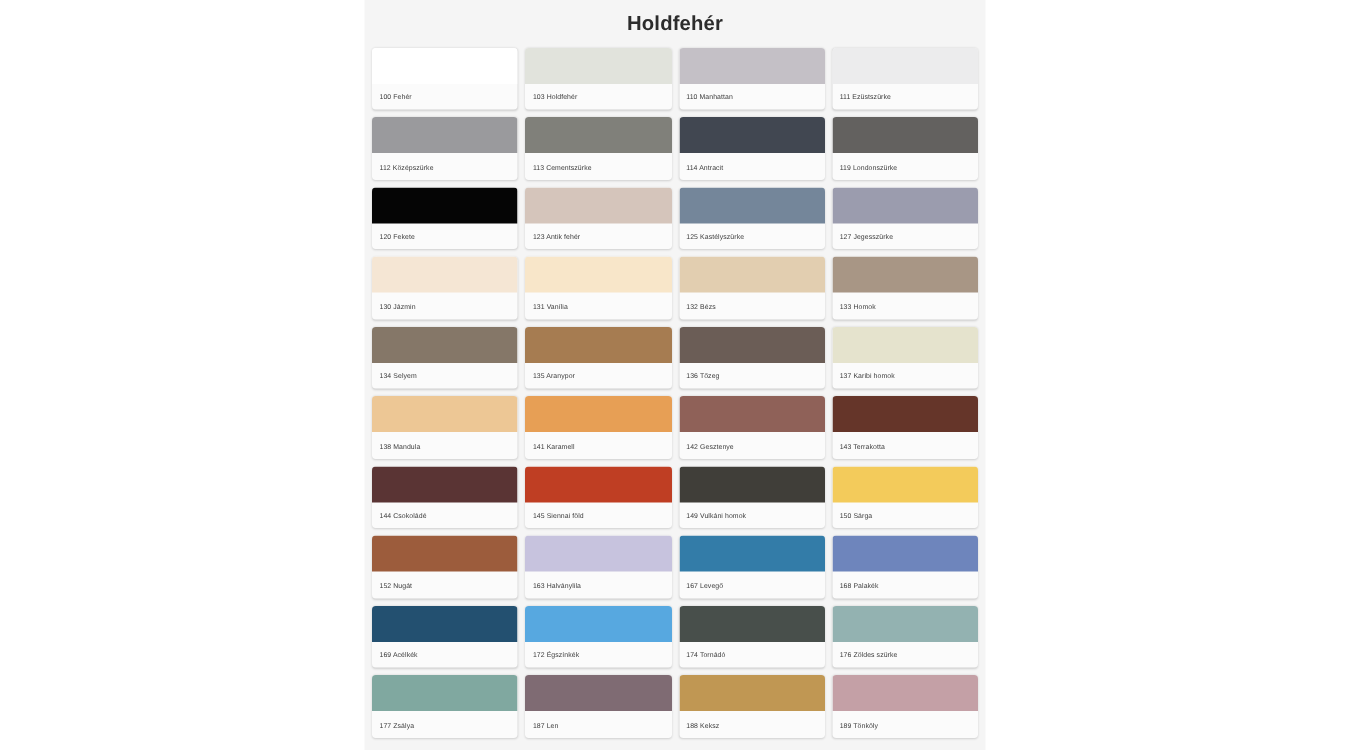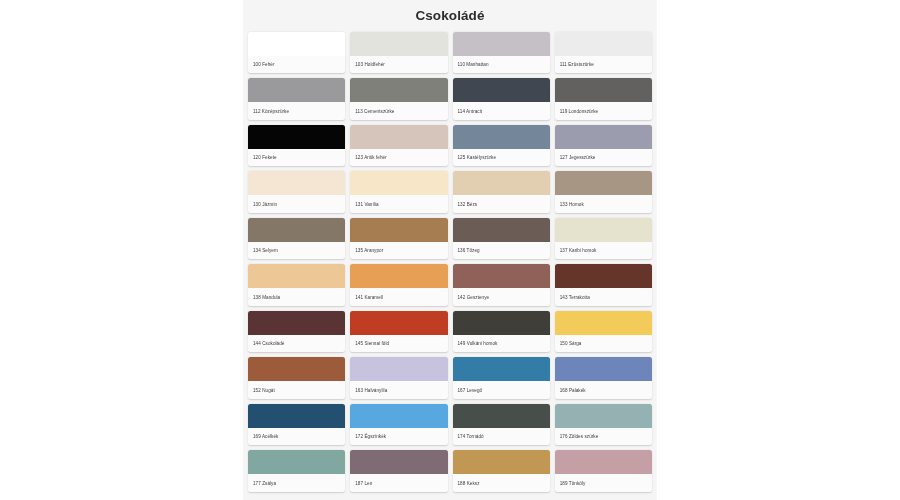--- a/index.html
+++ b/index.html
@@ -72,21 +72,21 @@
     letter-spacing: 0.06px;
     white-space: nowrap;
     overflow: hidden;
   }
 </style>
 </head>
 <body>
 
 <div id="app">
   <div class="page-inner">
-    <h1 class="page-title">Csokoládé</h1>
+    <h1 class="page-title">Holdfehér</h1>
     <div class="swatch-grid">
         <div class="swatch-card">
           <div class="swatch-color" style="background: rgb(255, 255, 255);"></div>
           <div class="swatch-label">100 Fehér</div>
         </div>
         <div class="swatch-card">
           <div class="swatch-color" style="background: rgb(225, 227, 220);"></div>
           <div class="swatch-label">103 Holdfehér</div>
         </div>
         <div class="swatch-card">

